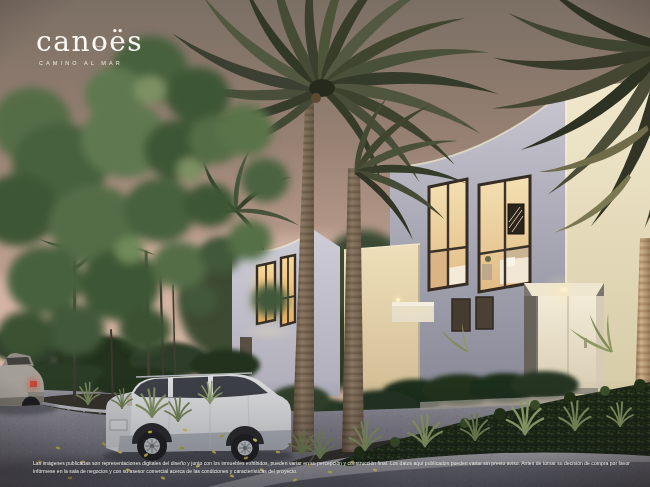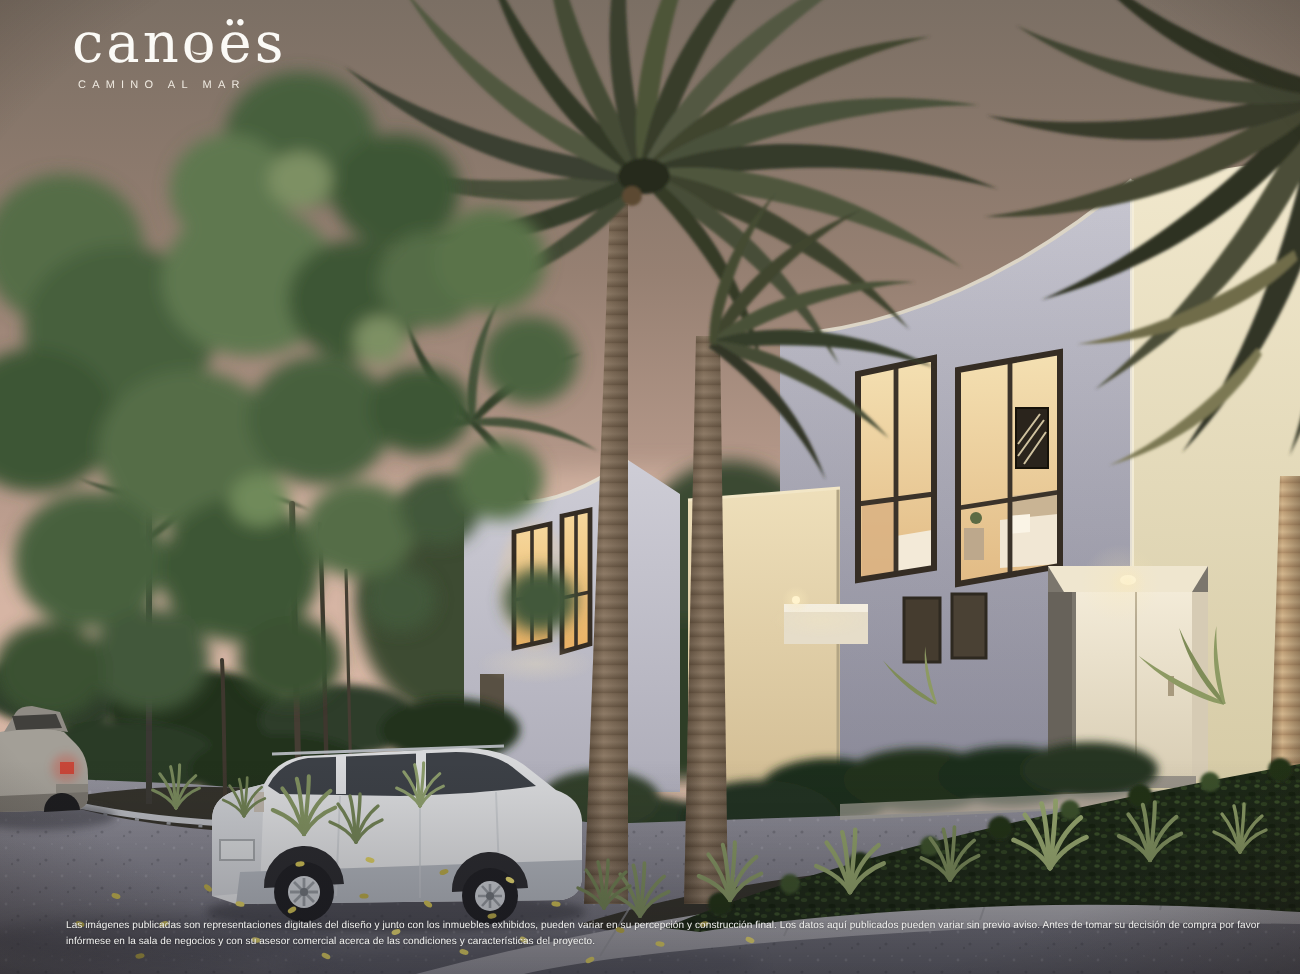--- a/index.html
+++ b/index.html
@@ -1,18 +1,18 @@
 <!DOCTYPE html>
 <html><head>
 <meta charset="utf-8">
 <style>
   html,body{margin:0;padding:0;background:#222;}
   .stage{width:650px;height:487px;position:relative;overflow:hidden;background:#8a7a6d;font-family:"Liberation Sans",sans-serif;}
   .stage svg{position:absolute;inset:0;display:block;}
-  .logo{position:absolute;left:36px;top:8px;color:#fbfaf6;z-index:5;}
+  .logo{position:absolute;left:36px;top:28px;color:#fbfaf6;z-index:5;}
   .wordmark{font-family:"DejaVu Serif",serif;font-size:28px;letter-spacing:1.5px;line-height:1;font-weight:400;}
   .o-wrap{position:relative;display:inline-block;}
   .o-mark{position:absolute;left:50%;top:60%;width:8px;height:4px;transform:translate(-50%,-50%);border-bottom:1.5px solid #f7f4ec;border-radius:50%;}
   .tagline{font-size:5.5px;letter-spacing:3.1px;margin-top:4px;margin-left:3px;color:#f0ebe2;}
   .disclaimer{position:absolute;left:33px;right:0;bottom:12px;color:#f4f4f2;font-size:5px;line-height:1.65;letter-spacing:.05px;white-space:nowrap;overflow:hidden;z-index:5;text-shadow:0 0 1px rgba(20,20,20,.5);}
 </style>
 </head>
 <body>
 
 <div class="stage">

